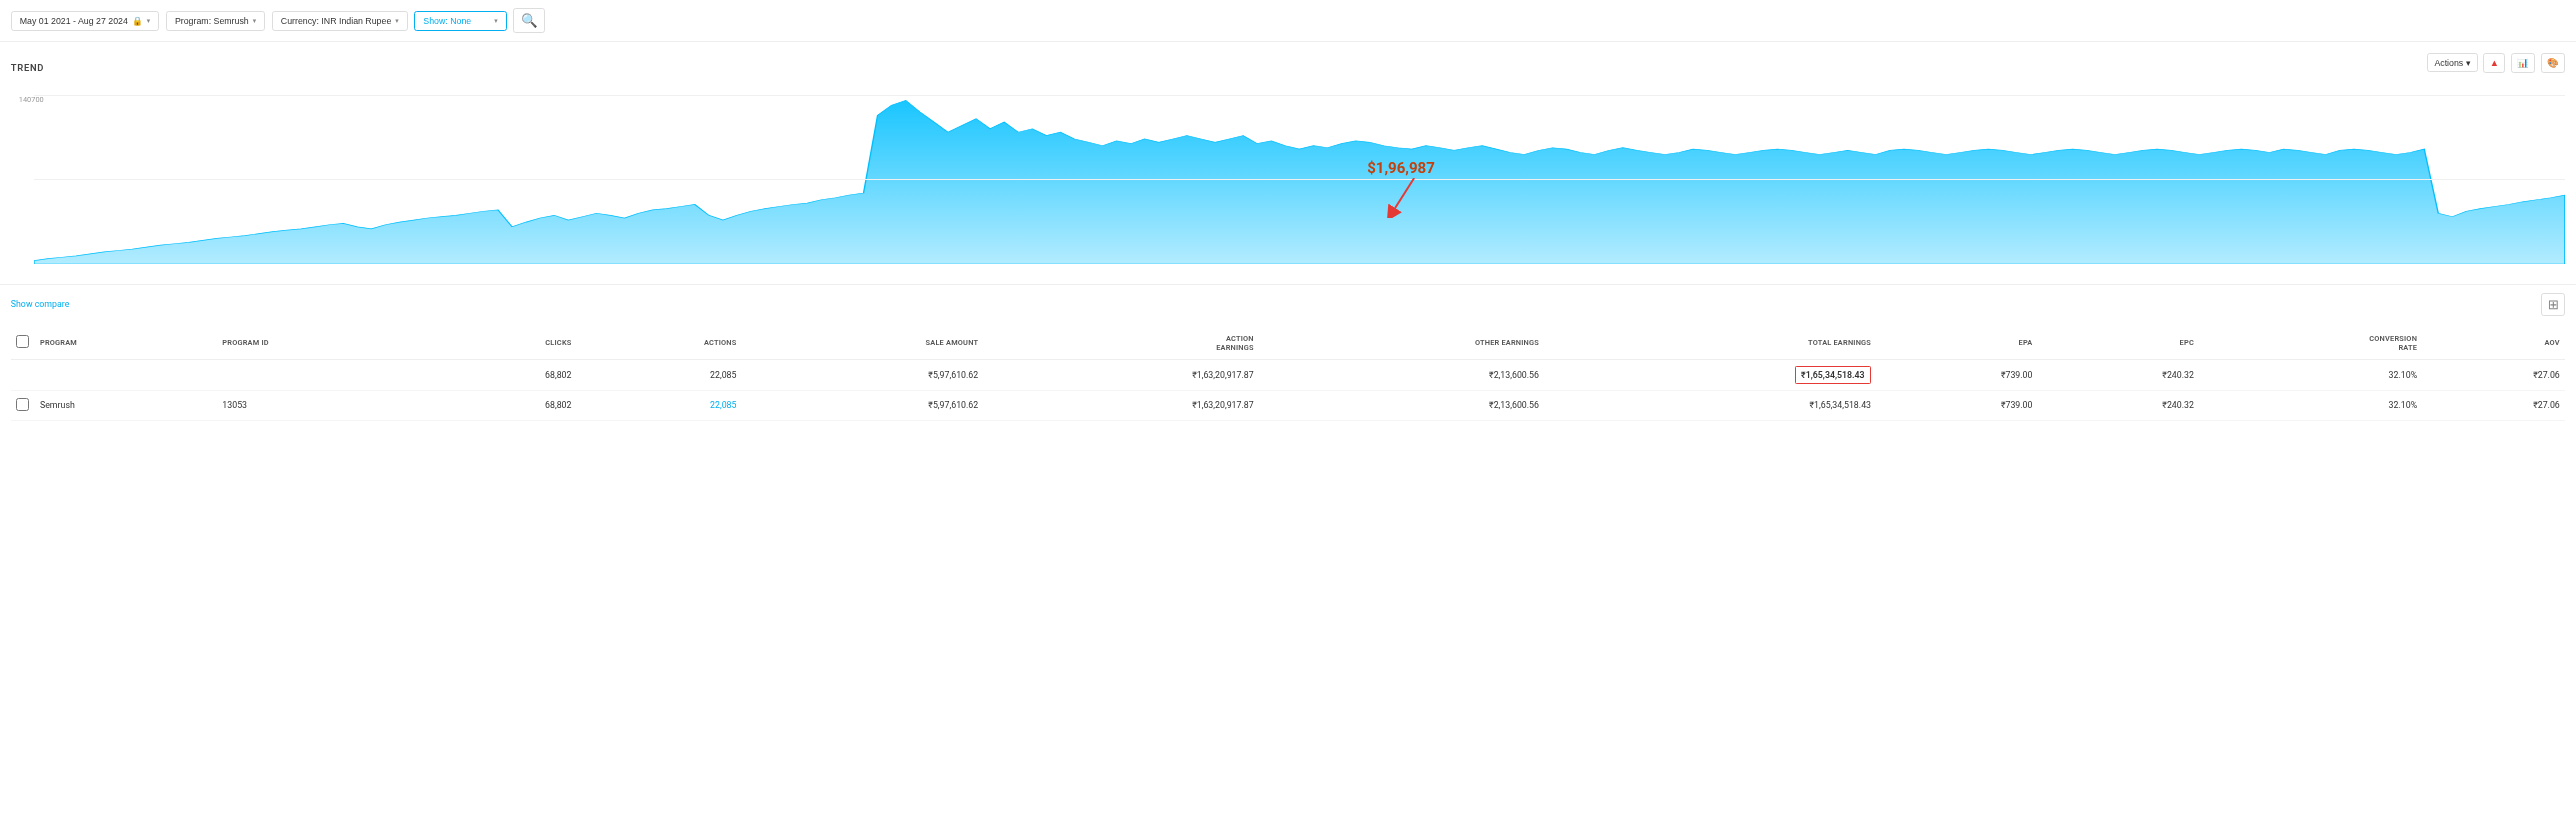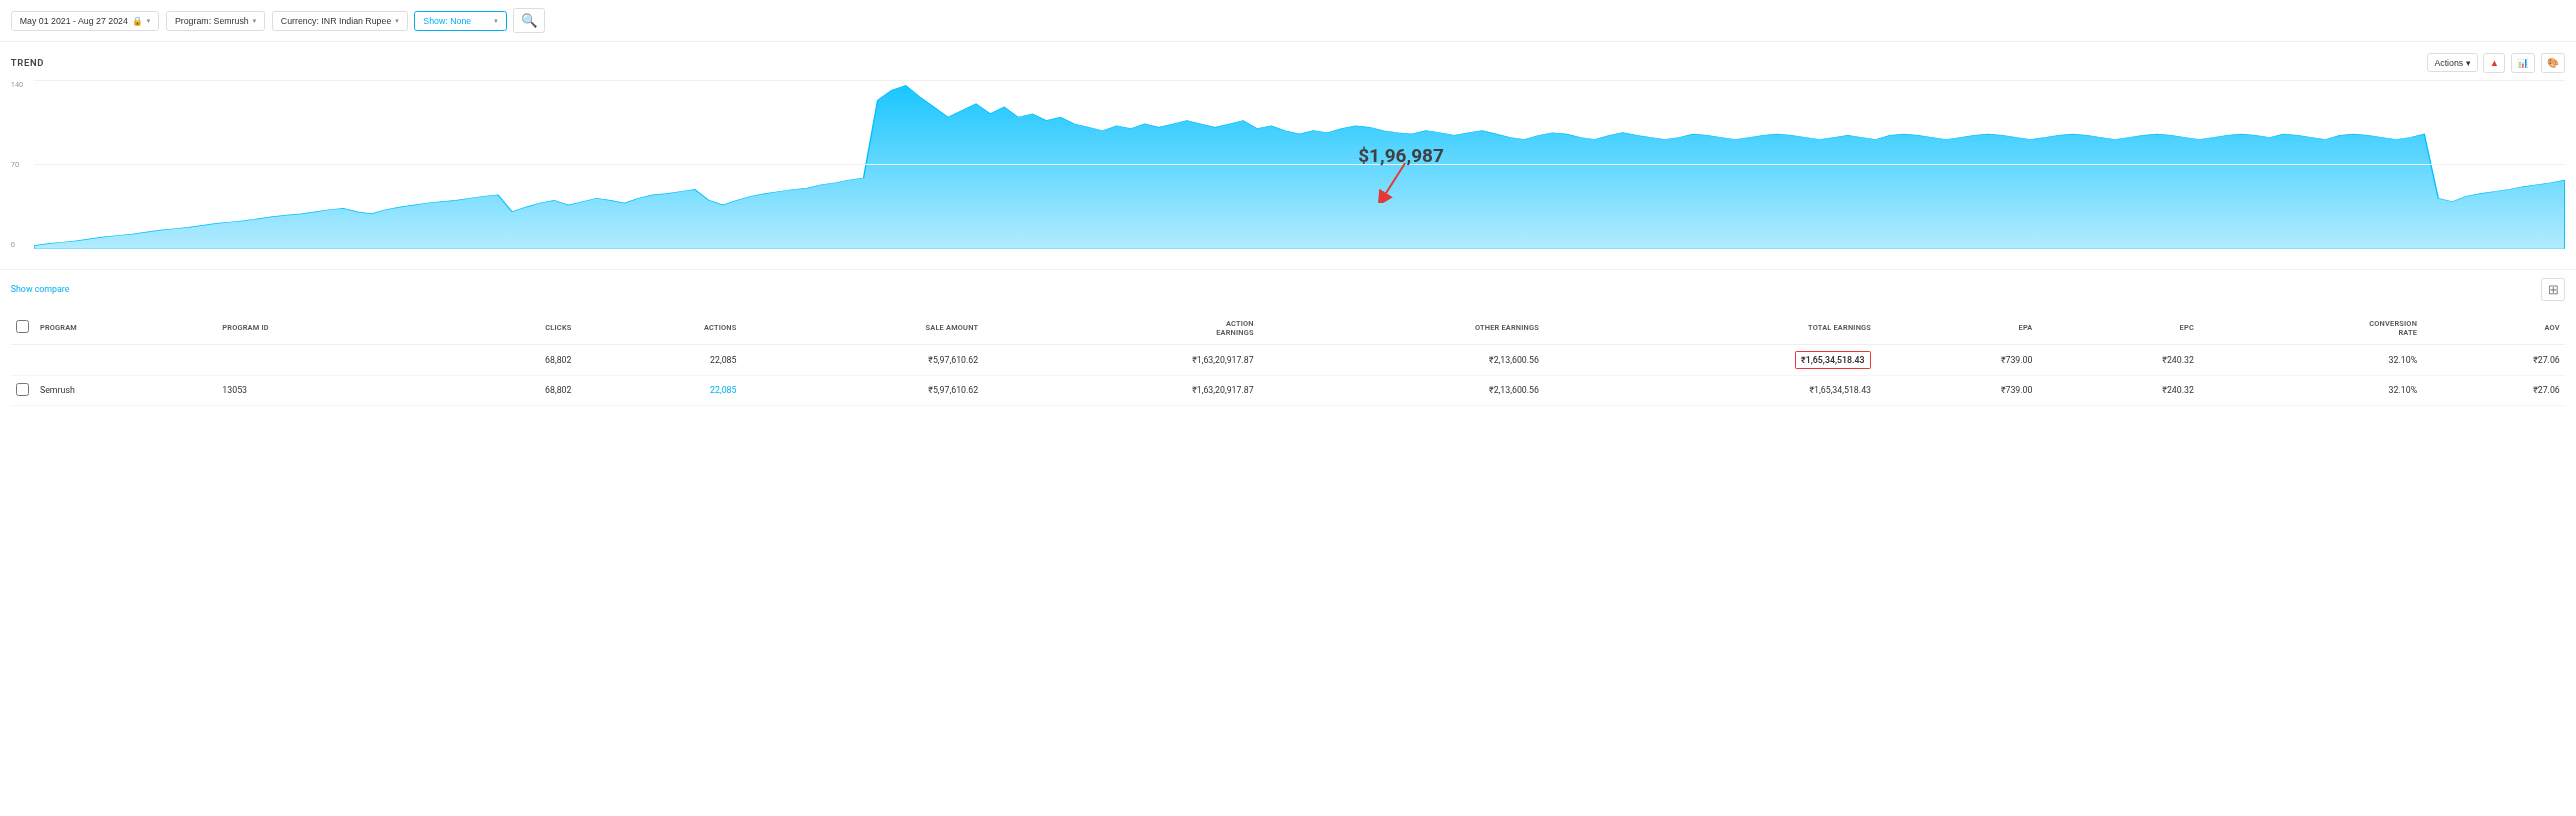--- a/index.html
+++ b/index.html
@@ -20,43 +20,43 @@
       border: 0.7px solid #ddd; border-radius: 2.7px; padding: 4px 6.7px;
       background: #fff; cursor: pointer; color: #888;
     }
 
     .chart-section {
       padding: 10.8px 10.8px 0 10.8px;
       border-bottom: 0.7px solid #eee;
       position: relative;
     }
     .chart-header {
-      display: flex; justify-content: space-between; align-items: center;
-      margin-bottom: 7px;
+      display: flex; justify-content: space-between; align-items: flex-end;
+      margin-bottom: 22px;
     }
     .chart-title { font-size: 9.4px; font-weight: 600; color: #444; letter-spacing: 0.7px; }
     .chart-actions {
       display: flex; align-items: center; gap: 5.4px;
     }
     .actions-btn {
       display: flex; align-items: center; gap: 2.7px;
       border: 0.7px solid #ddd; border-radius: 2.7px; padding: 3.4px 6.7px;
       background: #fff; cursor: pointer; font-size: 8.8px; color: #333;
     }
     .chart-type-btn {
       border: 0.7px solid #ddd; border-radius: 2.7px; padding: 3.4px 5.4px;
       background: #fff; cursor: pointer; font-size: 9.4px;
     }
 
     .chart-container {
       position: relative; height: 189px; width: 100%;
     }
     .chart-y-labels {
-      position: absolute; left: 0; top: 0; bottom: 20px;
-      display: flex; flex-direction: column; justify-content: space-between;
+      position: absolute; left: 8px; top: 0; bottom: 20px;
+      display: flex; flex-direction: row; justify-content: space-between;
       padding-bottom: 0; font-size: 7.4px; color: #999; width: 23.6px;
     }
     .chart-area {
       position: absolute; left: 23.6px; right: 0; top: 0; bottom: 20px;
       overflow: hidden;
     }
     .chart-x-labels {
       position: absolute; left: 23.6px; right: 0; bottom: 0; height: 13.5px;
       display: flex; justify-content: space-between; align-items: center;
       font-size: 7.4px; color: #999;
@@ -181,21 +181,21 @@
           L1540,88 L1550,85 L1560,82 L1570,80 L1580,82 L1590,85 L1600,80
           L1610,82 L1620,85 L1630,88 L1640,82 L1650,80 L1660,82 L1670,85
           L1680,88 L1690,85 L1700,80 L1710,175 L1720,180 L1730,172 L1740,168
           L1750,165 L1760,162 L1770,158 L1780,155 L1790,152 L1800,148
           L1800,250 L0,250 Z
         " fill="url(#areaGrad)" stroke="#00bfff" stroke-width="1"></path>
       </svg>
 
       
       <div style="position:absolute; top:38%; left:54%; transform:translateX(-50%);">
-        <div style="color:#404040; font-size:19px; font-weight:700; white-space:nowrap;">$1,96,987</div>
+        <div style="color:#c2410c; font-size:15px; font-weight:700; white-space:nowrap;">$1,96,987</div>
 
         <svg width="54" height="40" style="position:absolute; top:19px; left:20px;" viewBox="0 0 80 60">
           <line x1="40" y1="0" x2="5" y2="55" stroke="#e53935" stroke-width="3" marker-end="url(#arr)"></line>
           <defs>
             <marker id="arr" markerWidth="8" markerHeight="8" refX="4" refY="4" orient="auto">
               <path d="M0,0 L0,8 L8,4 Z" fill="#e53935"></path>
             </marker>
           </defs>
         </svg>
       </div>

